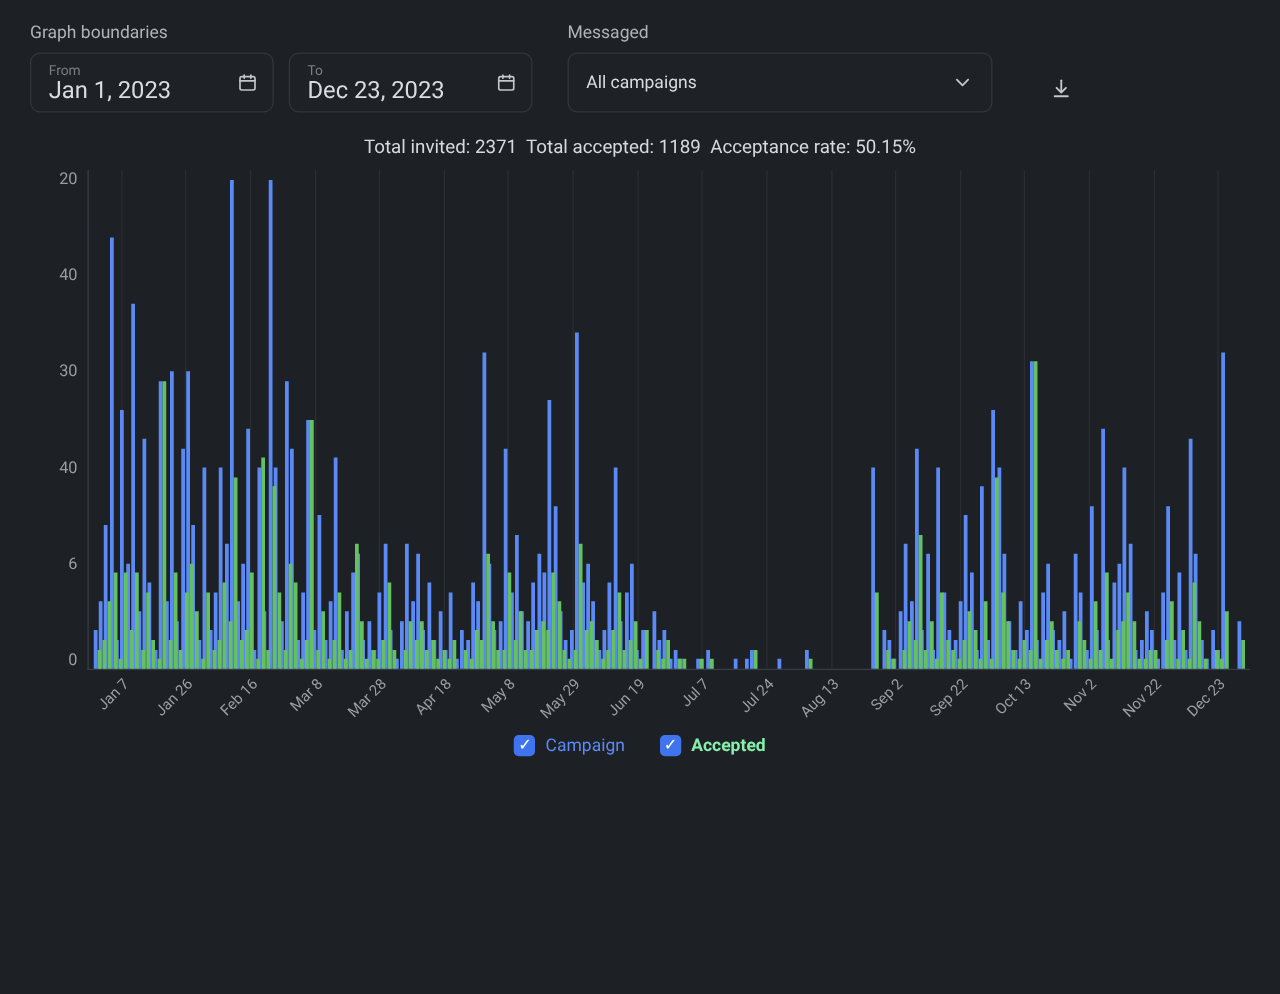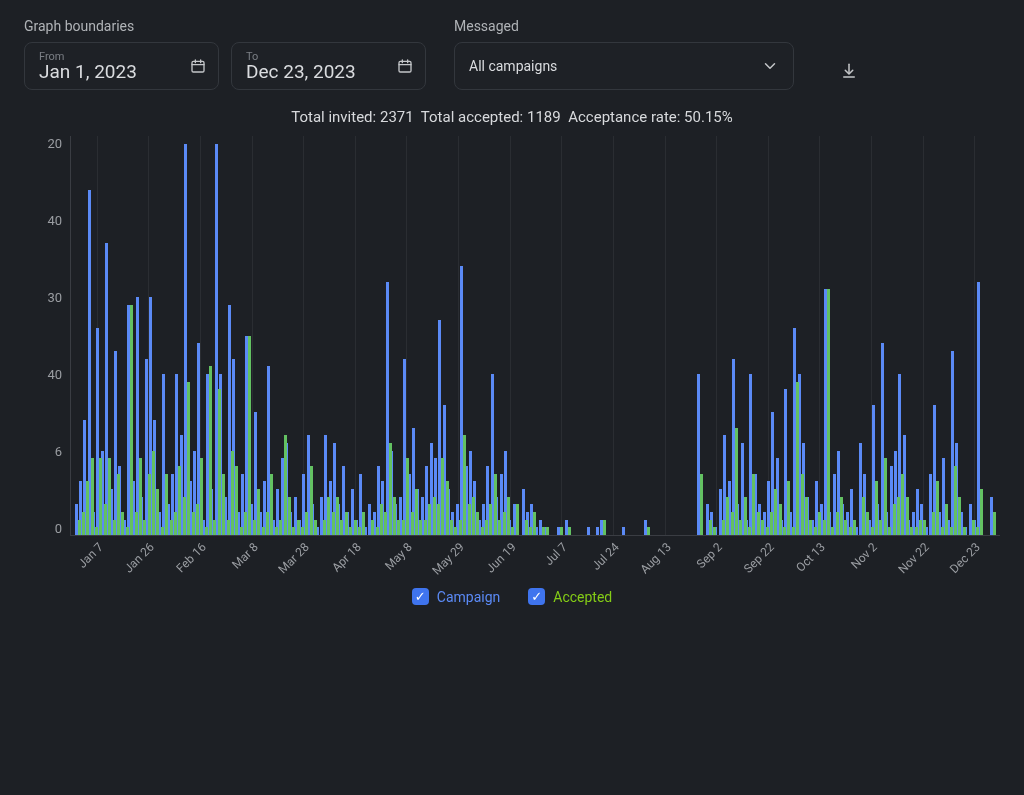--- a/index.html
+++ b/index.html
@@ -72,21 +72,21 @@
   }
   .legend { display: flex; gap: 28px; justify-content: center; align-items: center; margin-top: 6px; }
   .legend .item { display: inline-flex; align-items: center; gap: 8px; }
   .legend .cb {
     width: 17px; height: 17px; border-radius: 4px;
     background: #3f74ee; color: #fff;
     display: inline-flex; align-items: center; justify-content: center;
     font-size: 13px; line-height: 1;
   }
   .legend .lbl-inv { color: #5b8af6; }
-  .legend .lbl-acc { color: #84cc16; }
+  .legend .lbl-acc { color: #86efac; font-weight: bold; }
   svg { display: block; }
 </style>
 </head>
 <body>
 <div class="page">
 
 
 
 
 <div class="ctrl-row">

